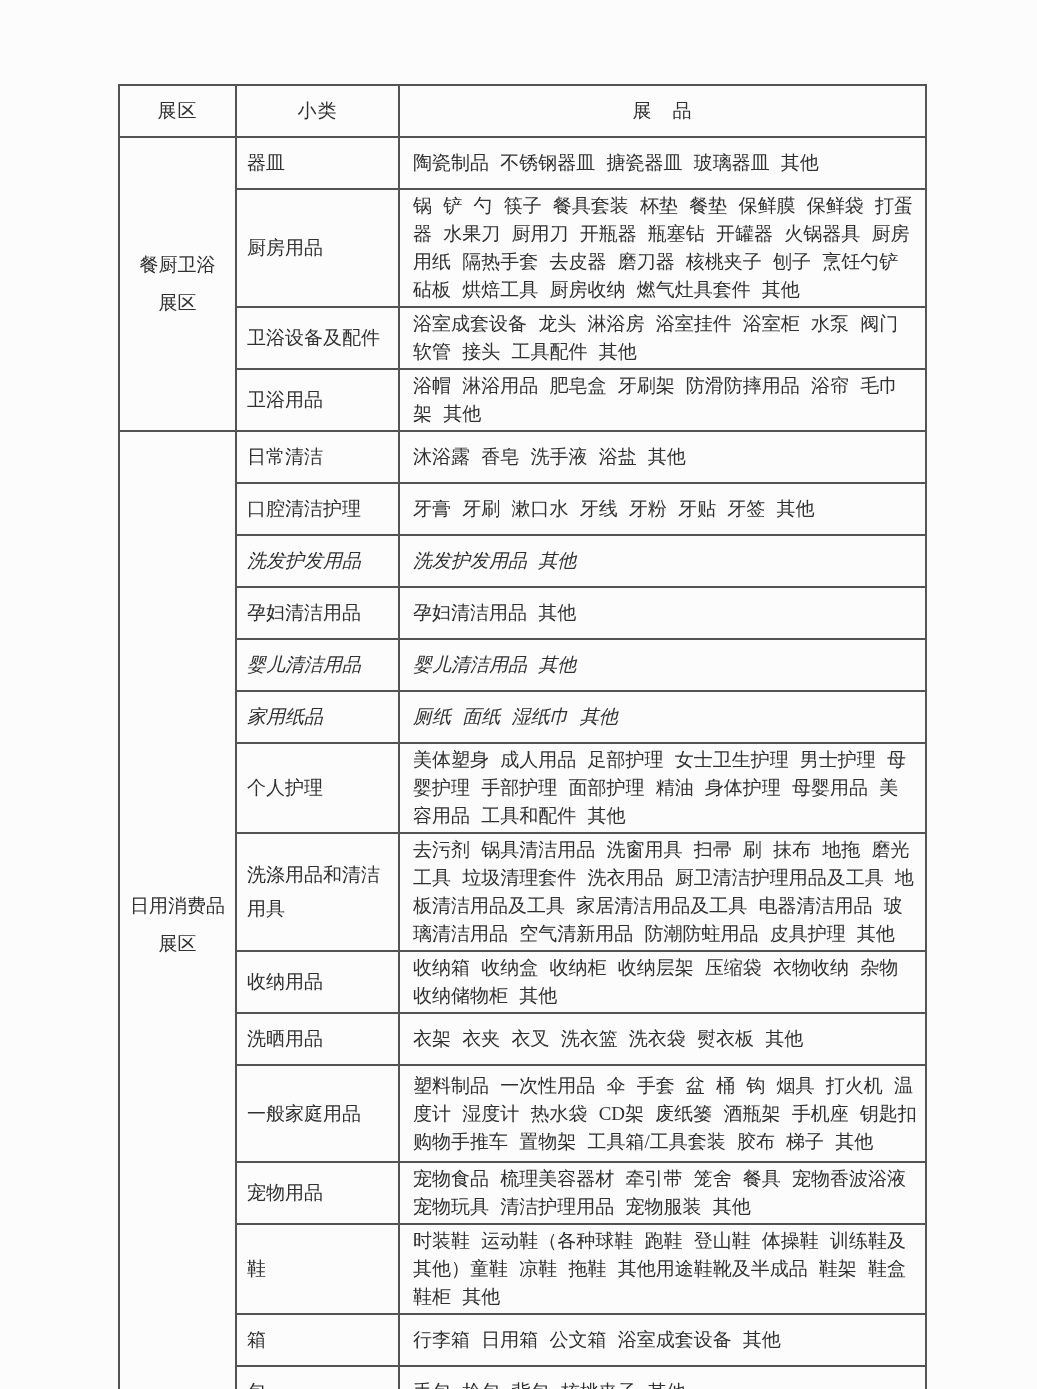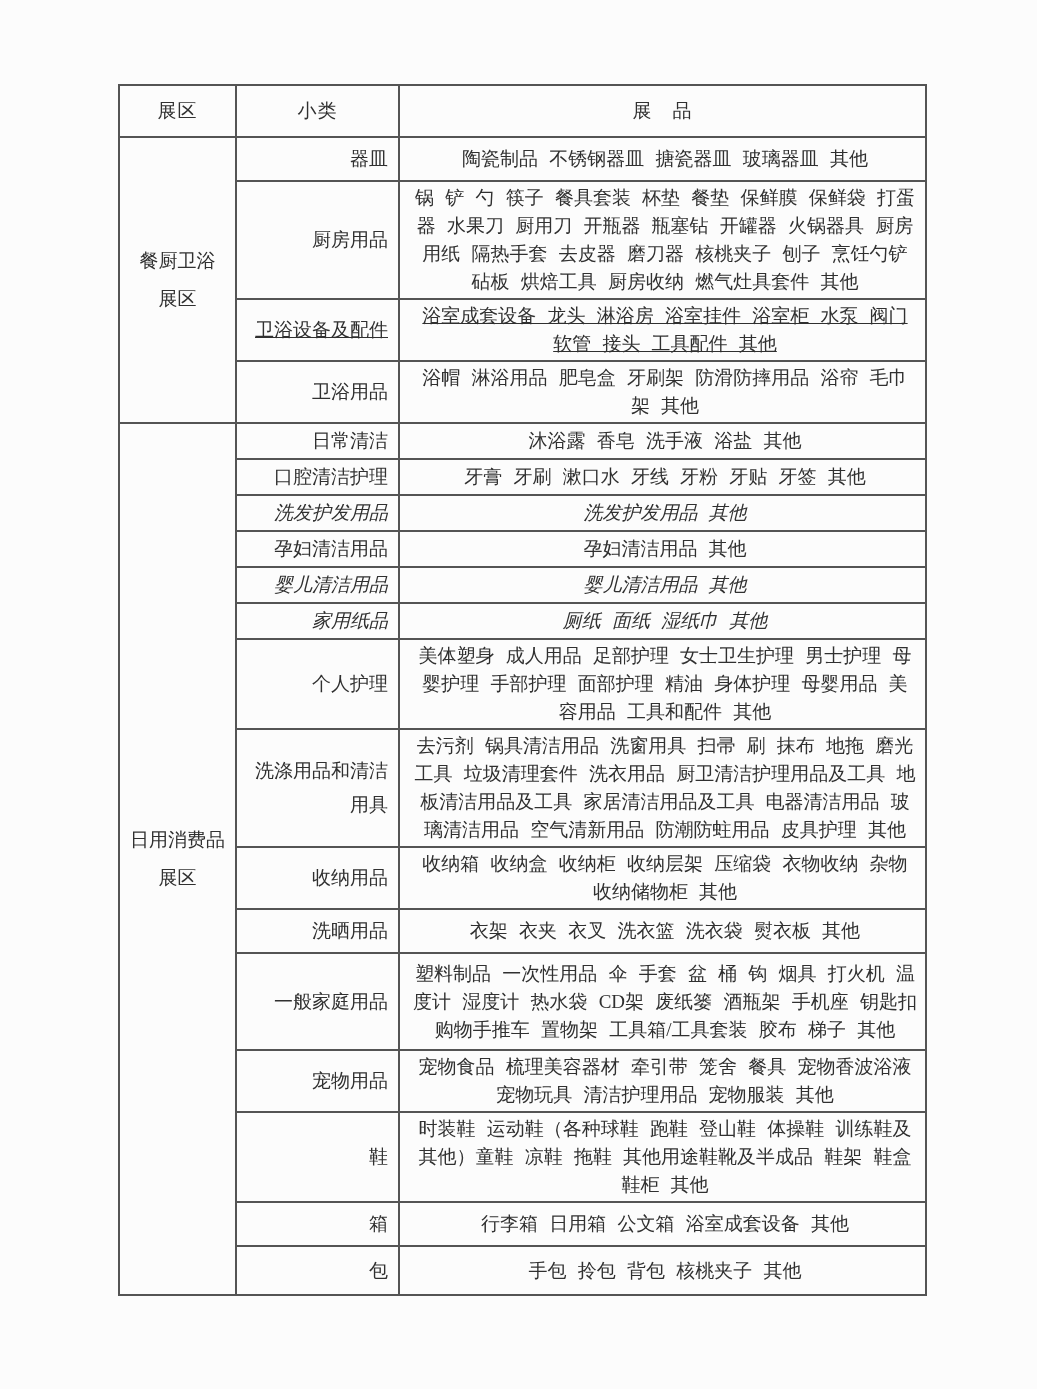--- a/index.html
+++ b/index.html
@@ -39,38 +39,38 @@
     letter-spacing: 1px;
   }
   td.zone {
     text-align: center;
     line-height: 38px;
     padding: 0 10px;
     white-space: pre-line;
     margin-left: 48px;
   }
   td.sub {
-    text-align: right;
+    text-align: left;
     line-height: 34px;
-    padding: 0 10px;
+    padding: 8px 10px;
   }
   td.items {
-    text-align: center;
+    text-align: left;
     line-height: 28px;
     padding: 2px 8px 2px 13px;
     word-spacing: 0.34em;
   }
   tr.h31 { height: 31px; margin-top: 8px; }
   tr.h32 { height: 32px; font-style: italic; }
   tr.h33 { height: 33px; }
   tr.h44 { height: 44px; }
   tr.h49 { height: 49px; }
   tr.h52 { height: 52px; }
   tr.h56 { height: 56px; border-radius: 26px; }
-  tr.h58 { height: 58px; text-decoration: underline; }
+  tr.h58 { height: 58px; }
   tr.h61 { height: 61px; }
   tr.h76 { height: 56px; margin-left: 15px; }
   tr.h87 { height: 87px; }
   tr.h90 { height: 90px; }
   tr.h97 { height: 97px; }
   tr.h113 { height: 113px; }
   tr.h114 { height: 114px; }
 </style>
 </head>
 <body>

